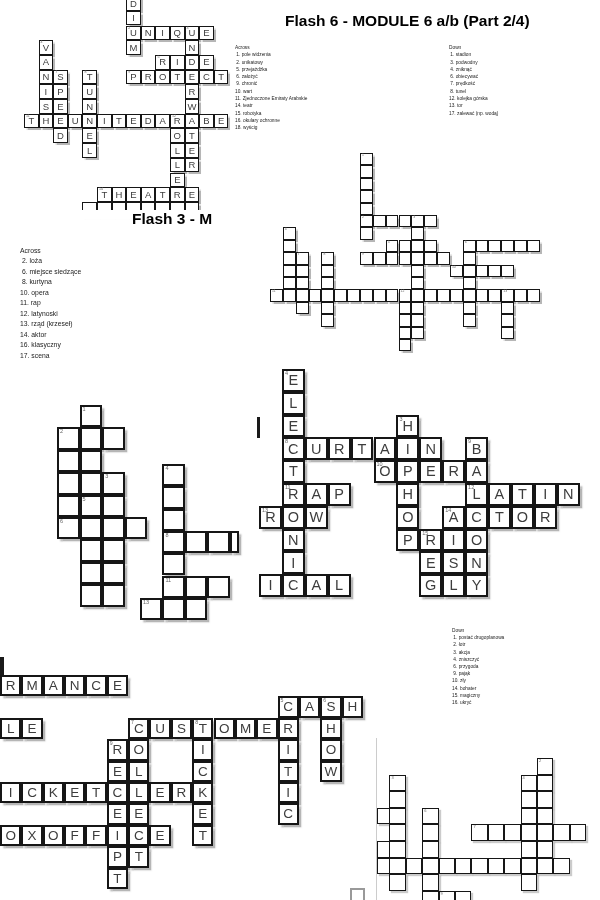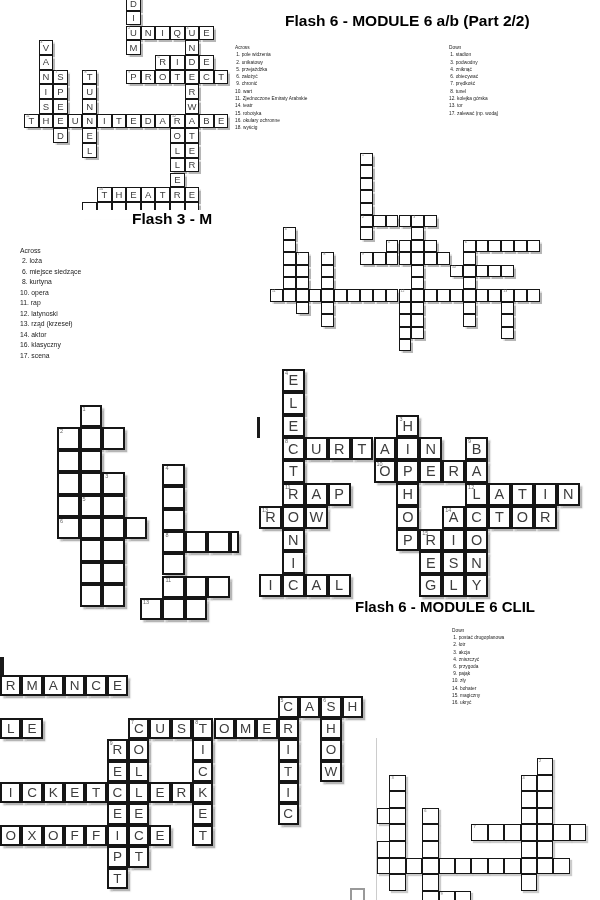--- a/index.html
+++ b/index.html
@@ -13,23 +13,22 @@
   .cell .num{position:absolute;left:1px;top:0px;color:#666;line-height:1;}
   .clues{position:absolute;z-index:30;color:#1c1c1c;}
   .clues .hdr{white-space:pre;}
   .clues .item{white-space:pre;}
   .frag{position:absolute;z-index:20;}
 </style>
 </head>
 <body>
 
 <div id="page">
-  <div class="title" style="left:285px;top:12px;font-size:15.5px;">Flash 6 - MODULE 6 a/b (Part 2/2)</div>
+  <div class="title" style="left:285px;top:12px;font-size:15.5px;">Flash 6 - MODULE 6 a/b (Part 2/4)</div>
   <div class="title" style="left:132px;top:210px;font-size:15.5px;">Flash 3 - M</div>
-  <div class="title" style="left:355px;top:598px;font-size:15px;">Flash 6 - MODULE 6 CLIL</div>
 <div class="grid">
       <div class="cell" style="left: 126.2px; top: -3.9px; width: 14.6px; height: 14.7px; border-width: 1.3px; box-shadow: rgba(110, 110, 110, 0.5) 1.5px 1.5px 1px;">
         <span class="letter" style="font-size: 9.5px;">D</span>
       </div>
       <div class="cell" style="left: 126.2px; top: 10.8px; width: 14.6px; height: 14.7px; border-width: 1.3px; box-shadow: rgba(110, 110, 110, 0.5) 1.5px 1.5px 1px;">
         <span class="letter" style="font-size: 9.5px;">I</span>
       </div>
       <div class="cell" style="left: 126.2px; top: 25.5px; width: 14.6px; height: 14.7px; border-width: 1.3px; box-shadow: rgba(110, 110, 110, 0.5) 1.5px 1.5px 1px;">
         <span class="letter" style="font-size: 9.5px;">U</span>
         <span class="num" style="font-size: 3.6px;">2</span>

